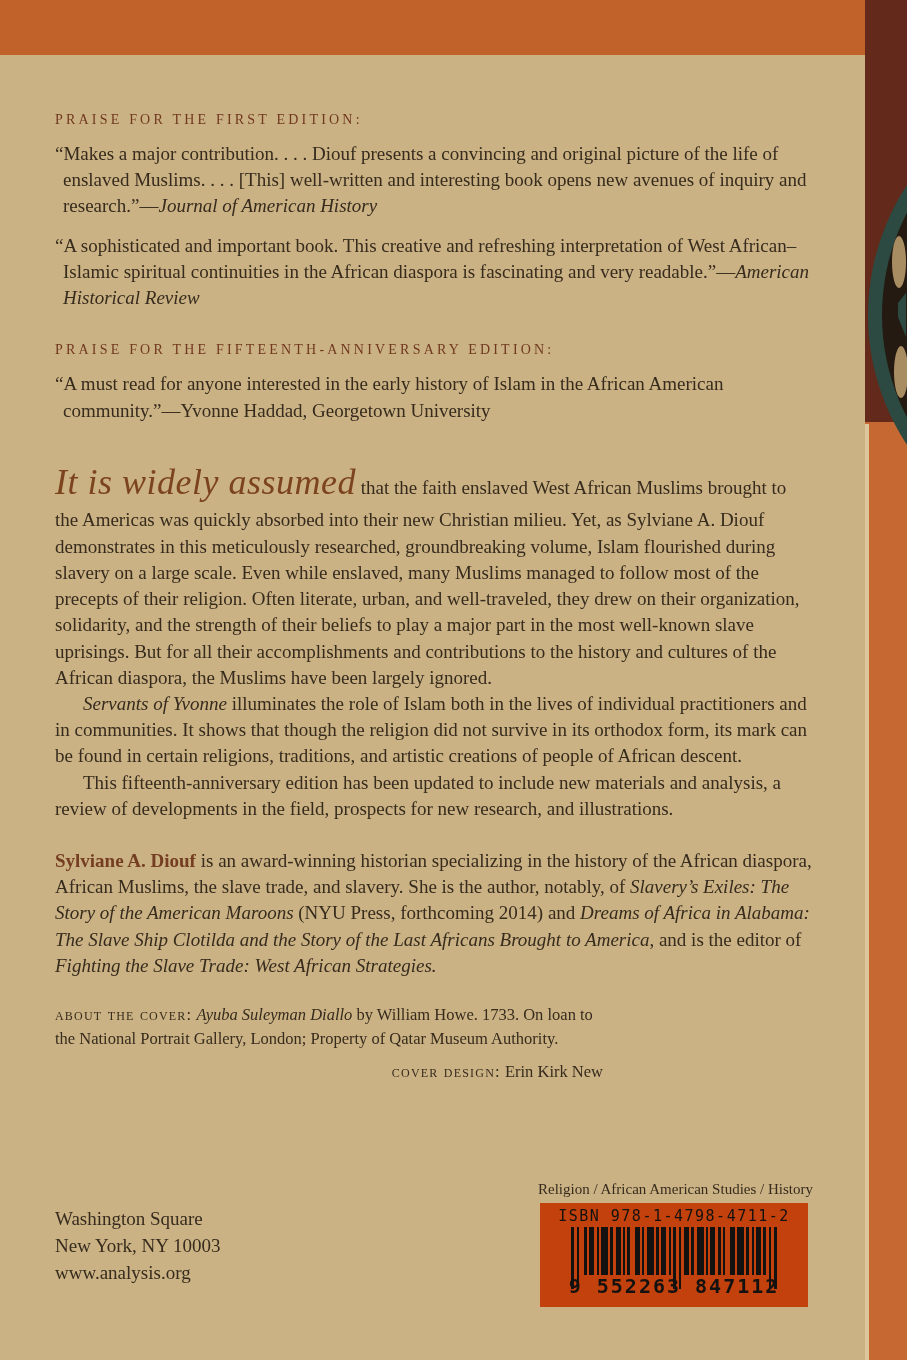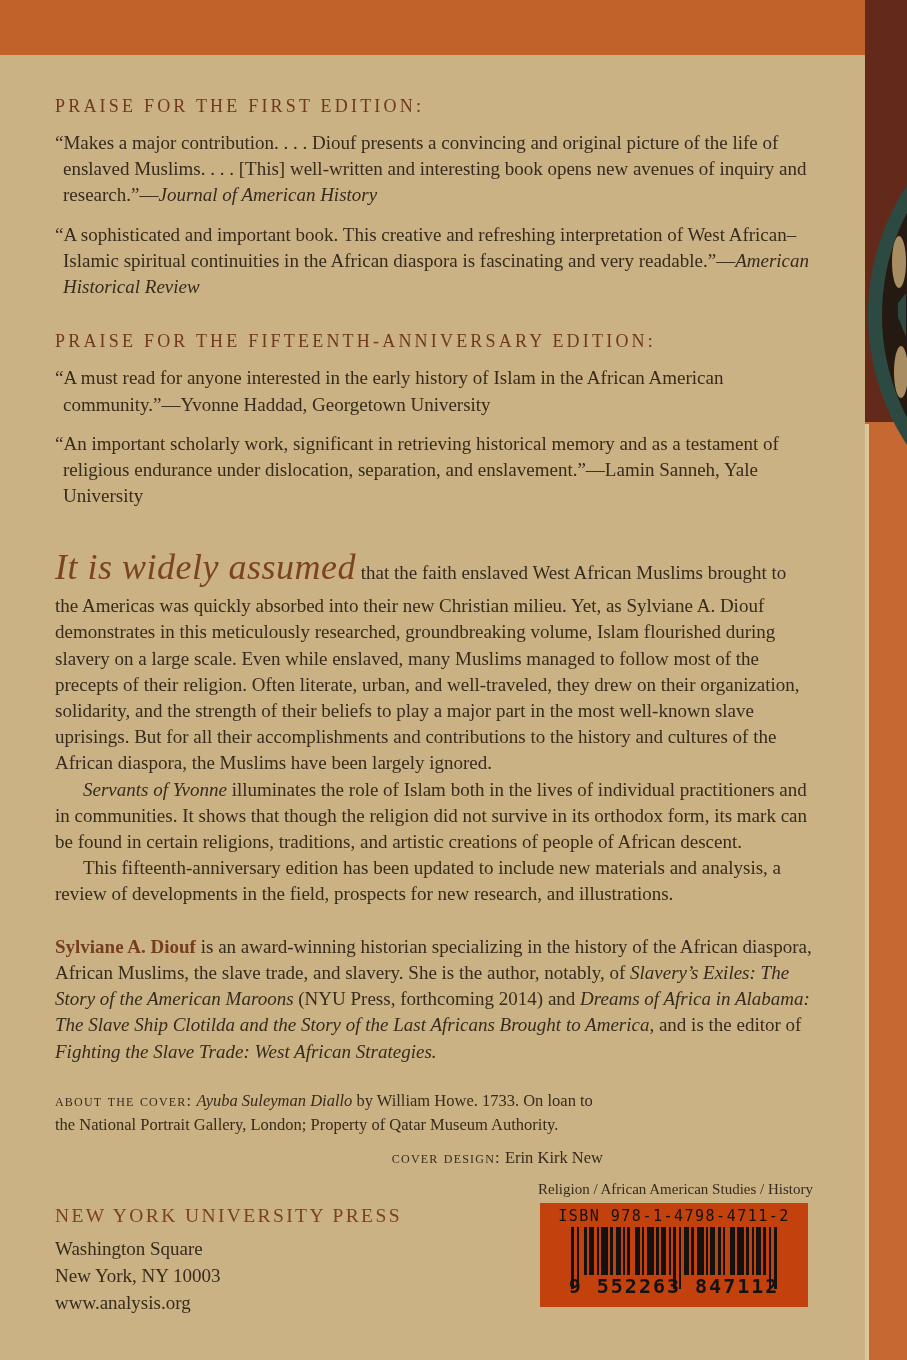--- a/index.html
+++ b/index.html
@@ -10,21 +10,21 @@
     color:#362b1d;
   }
   .top-bar{position:absolute;left:0;top:0;width:865px;height:55px;background:#c0622a;}
   .right-strip{position:absolute;left:865px;top:0;width:42px;height:1360px;}
   .right-strip svg{display:block;}
   .content{
     position:absolute;left:0;top:55px;width:907px;
     padding:41px 95px 0 55px;box-sizing:border-box;
   }
   .praise-heading{
-    margin:0 0 13px 0;font-size:18px;font-weight:400;
+    margin:16px 0 13px 0;font-size:14px;font-weight:400;
     letter-spacing:3.2px;color:#70381f;
   }
   .praise-heading.second{margin-top:31px;}
   .quote{
     margin:0 0 13px 0;font-size:19px;line-height:1.38;
     padding-left:8px;text-indent:-8px;
   }
   .quote.last{margin-bottom:0;}
   .description{margin-top:34px;}
   .description p{margin:0;font-size:19px;line-height:1.38;}
@@ -95,38 +95,36 @@
     <h2 class="praise-heading">PRAISE FOR THE FIRST EDITION:</h2>
 
     <p class="quote"><span>“Makes a major contribution. . . . Diouf presents a convincing and original picture of the life of enslaved Muslims. . . . [This] well-written and interesting book opens new avenues of inquiry and research.”—</span><span class="run-i">Journal of American History</span></p>
 
     <p class="quote last"><span>“A sophisticated and important book. This creative and refreshing interpretation of West African–Islamic spiritual continuities in the African diaspora is fascinating and very readable.”—</span><span class="run-i">American Historical Review</span></p>
 
     <h2 class="praise-heading second">PRAISE FOR THE FIFTEENTH-ANNIVERSARY EDITION:</h2>
 
     <p class="quote"><span>“A must read for anyone interested in the early history of Islam in the African American community.”—Yvonne Haddad, Georgetown University</span></p>
 
-    <p class="quote last"><span>“An important scholarly work, significant in retrieving historical memory and as a testament of religious endurance under dislocation, separation, and enslavement.”—Lamin Sanneh, Yale University</span></p>
 
     <div class="description">
       <p><span class="run-lead">It is widely assumed</span><span> that the faith enslaved West African Muslims brought to the Americas was quickly absorbed into their new Christian milieu. Yet, as Sylviane A. Diouf demonstrates in this meticulously researched, groundbreaking volume, Islam flourished during slavery on a large scale. Even while enslaved, many Muslims managed to follow most of the precepts of their religion. Often literate, urban, and well-traveled, they drew on their organization, solidarity, and the strength of their beliefs to play a major part in the most well-known slave uprisings. But for all their accomplishments and contributions to the history and cultures of the African diaspora, the Muslims have been largely ignored.</span></p>
       <p class="indented"><span class="run-i">Servants of Yvonne</span><span> illuminates the role of Islam both in the lives of individual practitioners and in communities. It shows that though the religion did not survive in its orthodox form, its mark can be found in certain religions, traditions, and artistic creations of people of African descent.</span></p>
       <p class="indented"><span>This fifteenth-anniversary edition has been updated to include new materials and analysis, a review of developments in the field, prospects for new research, and illustrations.</span></p>
     </div>
 
     <p class="bio"><span class="run-b">Sylviane A. Diouf</span><span> is an award-winning historian specializing in the history of the African diaspora, African Muslims, the slave trade, and slavery. She is the author, notably, of </span><span class="run-i">Slavery’s Exiles: The Story of the American Maroons</span><span> (NYU Press, forthcoming 2014) and </span><span class="run-i">Dreams of Africa in Alabama: The Slave Ship Clotilda and the Story of the Last Africans Brought to America</span><span>, and is the editor of </span><span class="run-i">Fighting the Slave Trade: West African Strategies.</span></p>
 
     <p class="cover-note"><span class="run-sc">about the cover:</span><span> </span><span class="run-i">Ayuba Suleyman Diallo</span><span> by William Howe. 1733. On loan to the National Portrait Gallery, London; Property of Qatar Museum Authority.</span></p>
 
     <p class="cover-note design"><span class="run-sc">cover design:</span><span> Erin Kirk New</span></p>
 
   </div>
 
   <div class="publisher">
-    <div class="pub-name">NEW YORK UNIVERSITY PRESS</div>
     <div class="pub-line">Washington Square</div>
     <div class="pub-line">New York, NY 10003</div>
     <div class="pub-line">www.analysis.org</div>
   </div>
 
   <div class="category">Religion / African American Studies / History</div>
 
   <div class="barcode-box">
     <div class="isbn-label">ISBN 978-1-4798-4711-2</div>
     <div class="bars">

